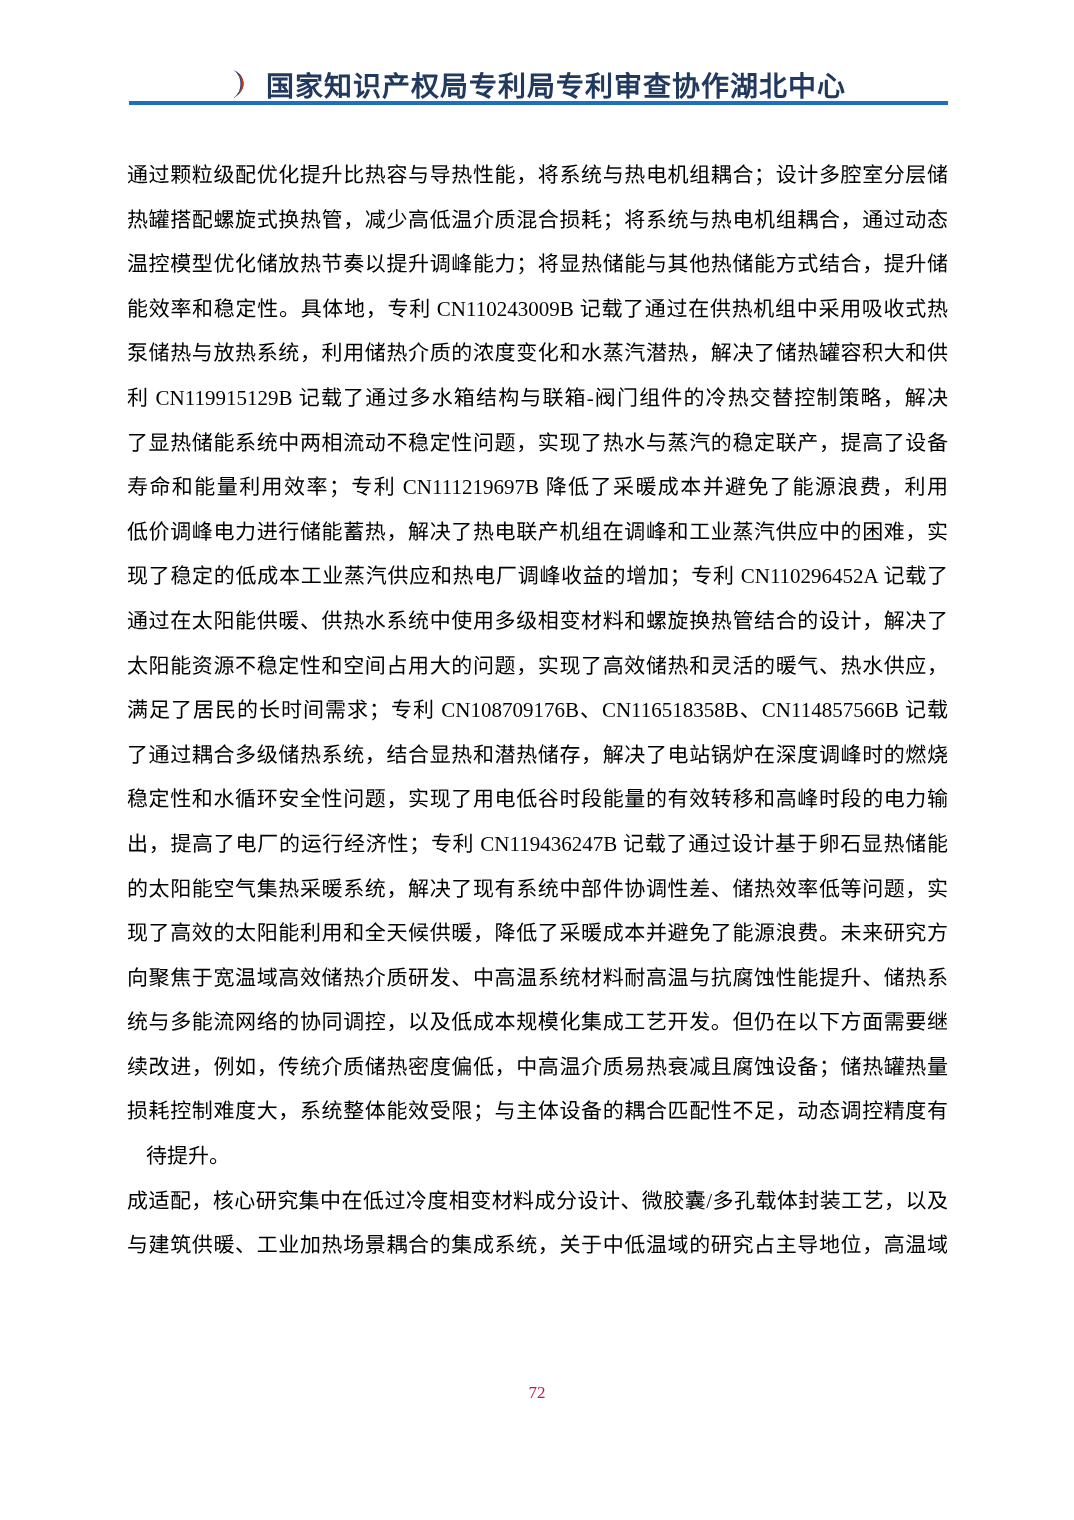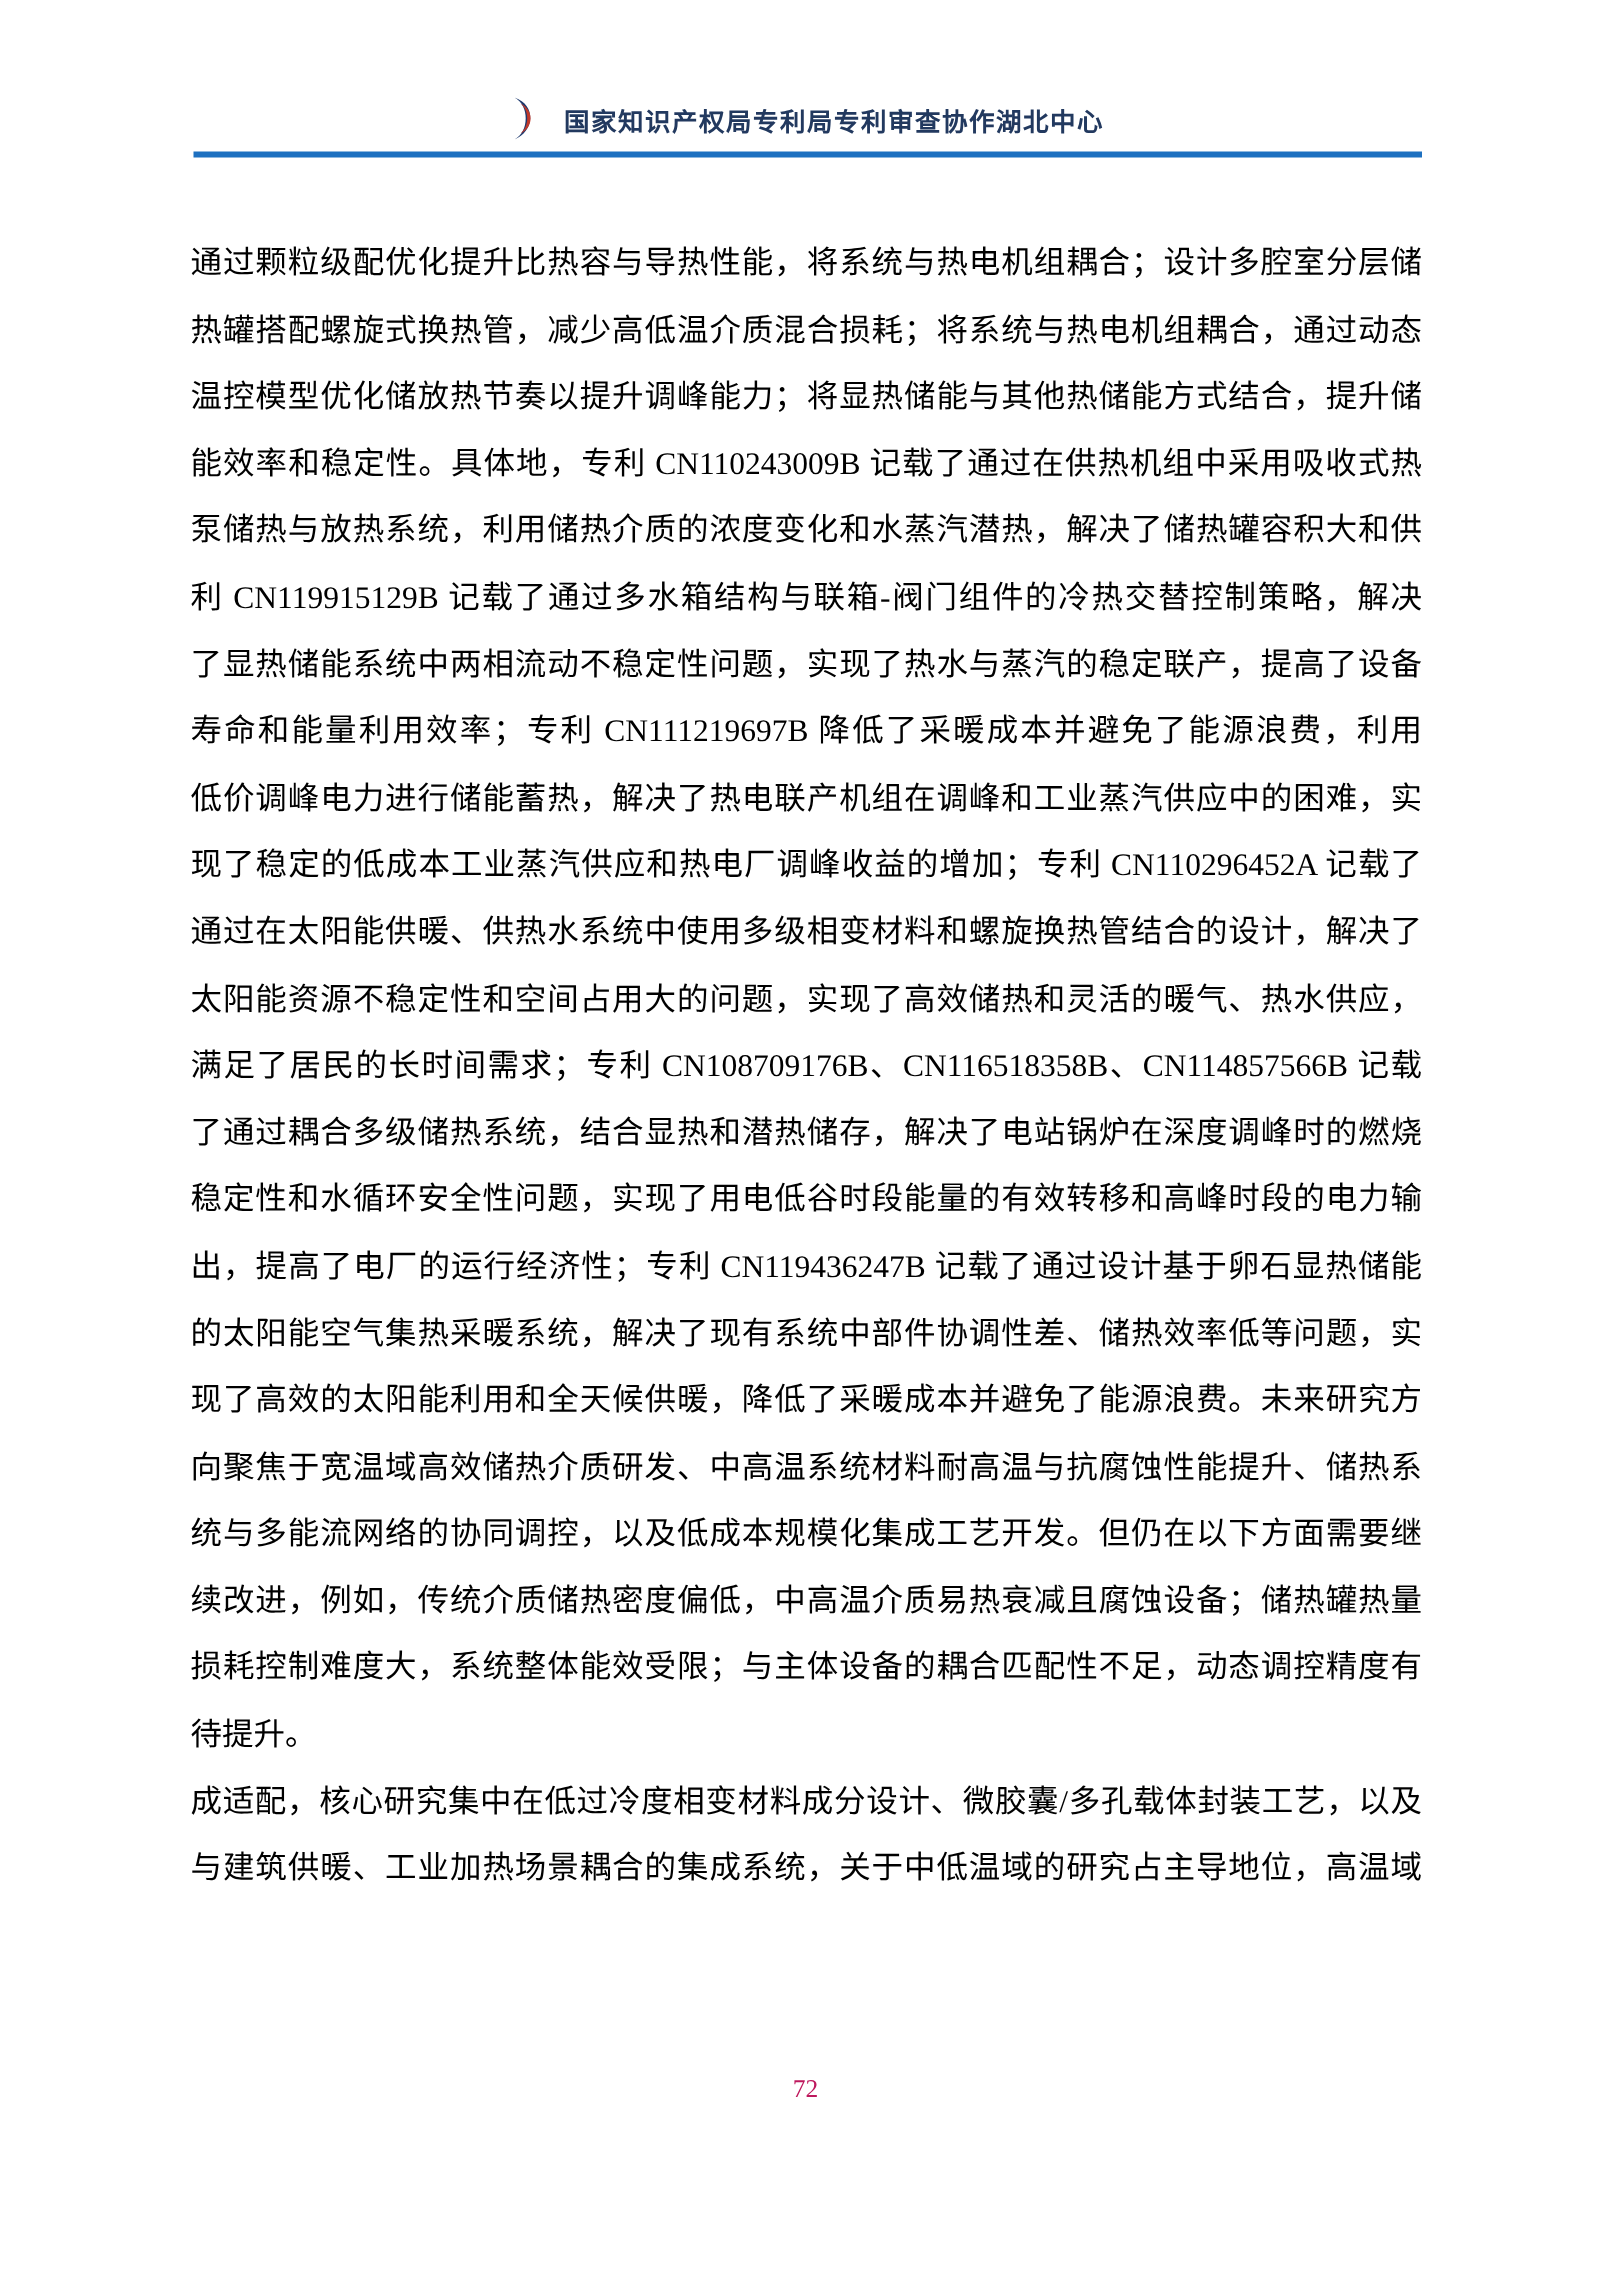--- a/index.html
+++ b/index.html
@@ -24,21 +24,21 @@
     top: 64px; left: 0; width: 100%;
     display: flex;
     justify-content: center;
     align-items: center;
     gap: 16px;
   }
   .logo-mark { display: inline-flex; align-items: center; }
   .header-title {
     font-family: "Liberation Sans", "DejaVu Sans", sans-serif;
     font-weight: 600;
-    font-size: 17px;
+    font-size: 28px;
     letter-spacing: 1px;
     color: #22395f;
     white-space: nowrap;
   }
   .header-rule {
     position: absolute;
     top: 101px;
     left: 129px;
     width: 819px;
     height: 4px;
@@ -57,20 +57,21 @@
     line-height: 44.6px;
     height: 44.6px;
     white-space: nowrap;
     text-align: justify;
     text-align-last: justify;
     overflow: visible;
   }
   .line.lastline {
     text-align: center;
     text-align-last: left;
+    margin-left: 19px;
   }
   .line.indent {
     padding-left: 43px;
   }
 
   
   .page-footer {
     position: absolute;
     top: 1383px;
     left: 0; width: 100%;

